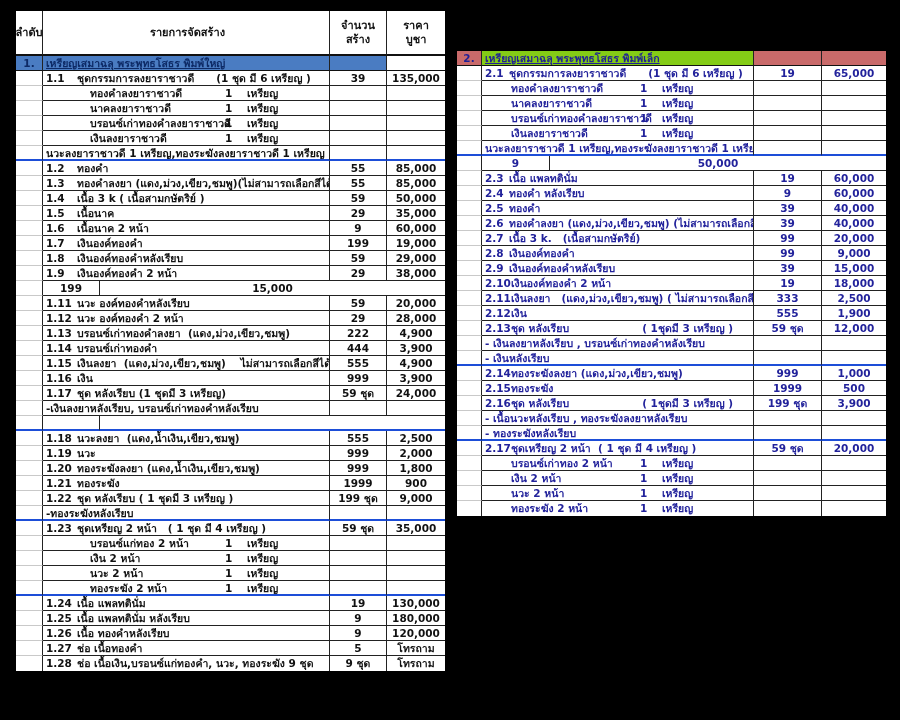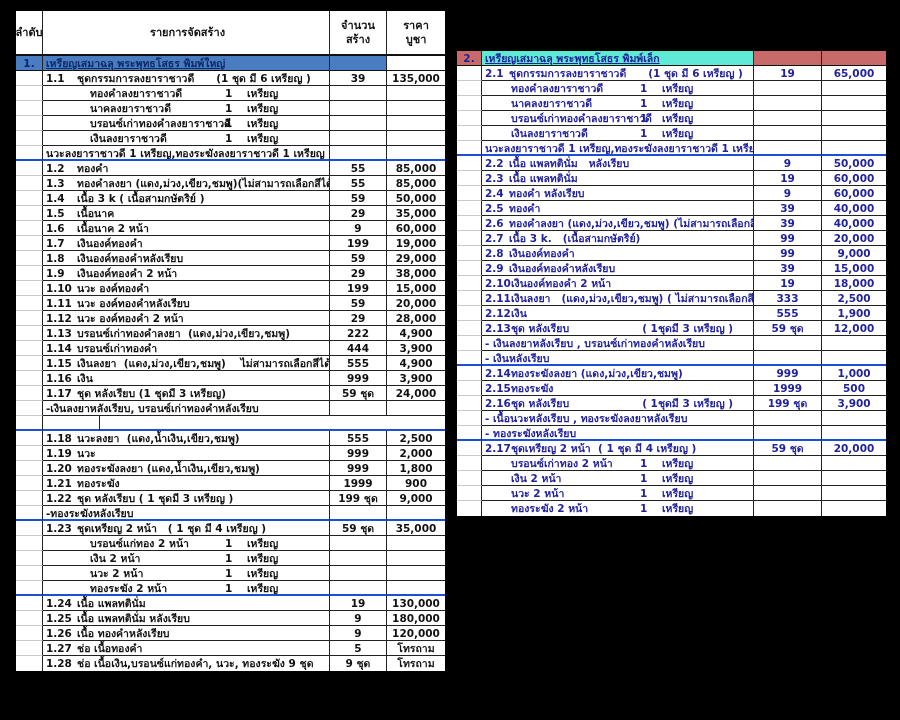--- a/index.html
+++ b/index.html
@@ -146,21 +146,20 @@
         <div class="cell c4">29,000</div>
       </div>
       <div class="row">
         <div class="cell c1 ord"></div>
         <div class="cell c2"><span class="no">1.9</span><span class="dsc">เงินองค์ทองคำ 2 หน้า</span></div>
         <div class="cell c3">29</div>
         <div class="cell c4">38,000</div>
       </div>
       <div class="row">
         <div class="cell c1 ord"></div>
-        <div class="cell c2"><span class="no">1.10</span><span class="dsc">นวะ องค์ทองคำ</span></div>
         <div class="cell c3">199</div>
         <div class="cell c4">15,000</div>
       </div>
       <div class="row">
         <div class="cell c1 ord"></div>
         <div class="cell c2"><span class="no">1.11</span><span class="dsc">นวะ องค์ทองคำหลังเรียบ</span></div>
         <div class="cell c3">59</div>
         <div class="cell c4">20,000</div>
       </div>
       <div class="row">
@@ -303,21 +302,21 @@
       <div class="row">
         <div class="cell c1 ord"></div>
         <div class="cell c2"><span class="no">1.28</span><span class="dsc">ช่อ เนื้อเงิน,บรอนซ์แก่ทองคำ, นวะ, ทองระฆัง 9 ชุด</span></div>
         <div class="cell c3">9 ชุด</div>
         <div class="cell c4">โทรถาม</div>
       </div>
     </section>
   <section class="price-table" id="tbl1" style="color: rgb(34, 34, 155);">
       <div class="row band">
         <div class="cell ord c1" style="background: rgb(201, 106, 106); border-bottom-color: rgb(17, 17, 17); color: rgb(31, 31, 150);"><span class="band-no">2.</span></div>
-        <div class="cell c2" style="background: #5eead4; border-bottom-color: rgb(17, 17, 17); color: rgb(31, 31, 150);"><span class="band-title">เหรียญเสมาฉลุ พระพุทธโสธร พิมพ์เล็ก</span></div>
+        <div class="cell c2" style="background: #84cc16; border-bottom-color: rgb(17, 17, 17); color: rgb(31, 31, 150);"><span class="band-title">เหรียญเสมาฉลุ พระพุทธโสธร พิมพ์เล็ก</span></div>
         <div class="cell c3" style="background: rgb(201, 106, 106); border-bottom-color: rgb(17, 17, 17);"></div>
         <div class="cell c4" style="background: rgb(201, 106, 106); border-bottom-color: rgb(17, 17, 17);"></div>
       </div>
       <div class="row">
         <div class="cell c1 ord"></div>
         <div class="cell c2"><span class="no">2.1</span><span class="dsc">ชุดกรรมการลงยาราชาวดี      (1 ชุด มี 6 เหรียญ )</span></div>
         <div class="cell c3">19</div>
         <div class="cell c4">65,000</div>
       </div>
       <div class="row">
@@ -345,21 +344,20 @@
         <div class="cell c4"></div>
       </div>
       <div class="row thick">
         <div class="cell c1 ord"></div>
         <div class="cell c2"><span class="dsc">นวะลงยาราชาวดี 1 เหรียญ,ทองระฆังลงยาราชาวดี 1 เหรียญ</span></div>
         <div class="cell c3"></div>
         <div class="cell c4"></div>
       </div>
       <div class="row">
         <div class="cell c1 ord"></div>
-        <div class="cell c2"><span class="no">2.2</span><span class="dsc">เนื้อ แพลทตินั่ม   หลังเรียบ</span></div>
         <div class="cell c3">9</div>
         <div class="cell c4">50,000</div>
       </div>
       <div class="row">
         <div class="cell c1 ord"></div>
         <div class="cell c2"><span class="no">2.3</span><span class="dsc">เนื้อ แพลทตินั่ม</span></div>
         <div class="cell c3">19</div>
         <div class="cell c4">60,000</div>
       </div>
       <div class="row">

